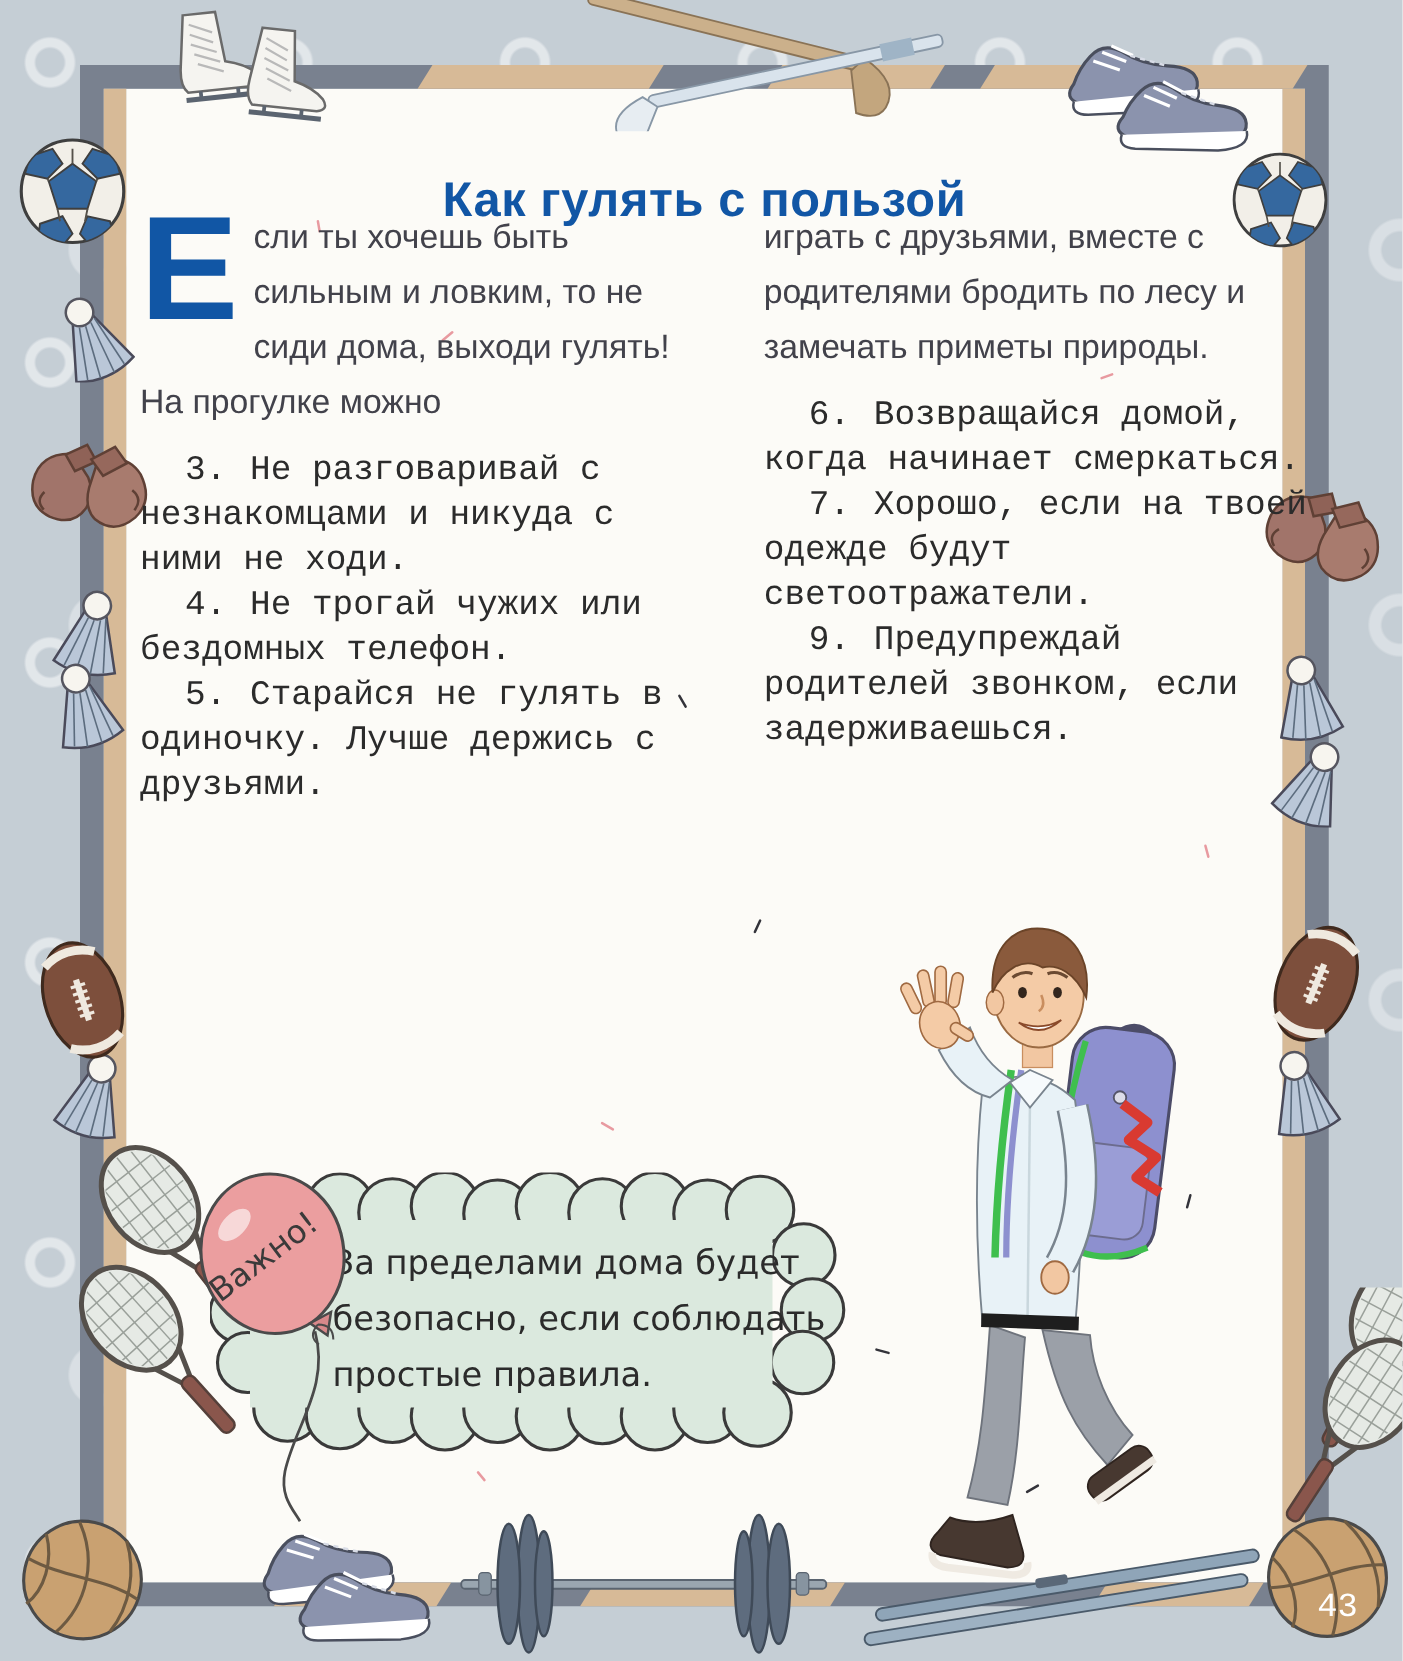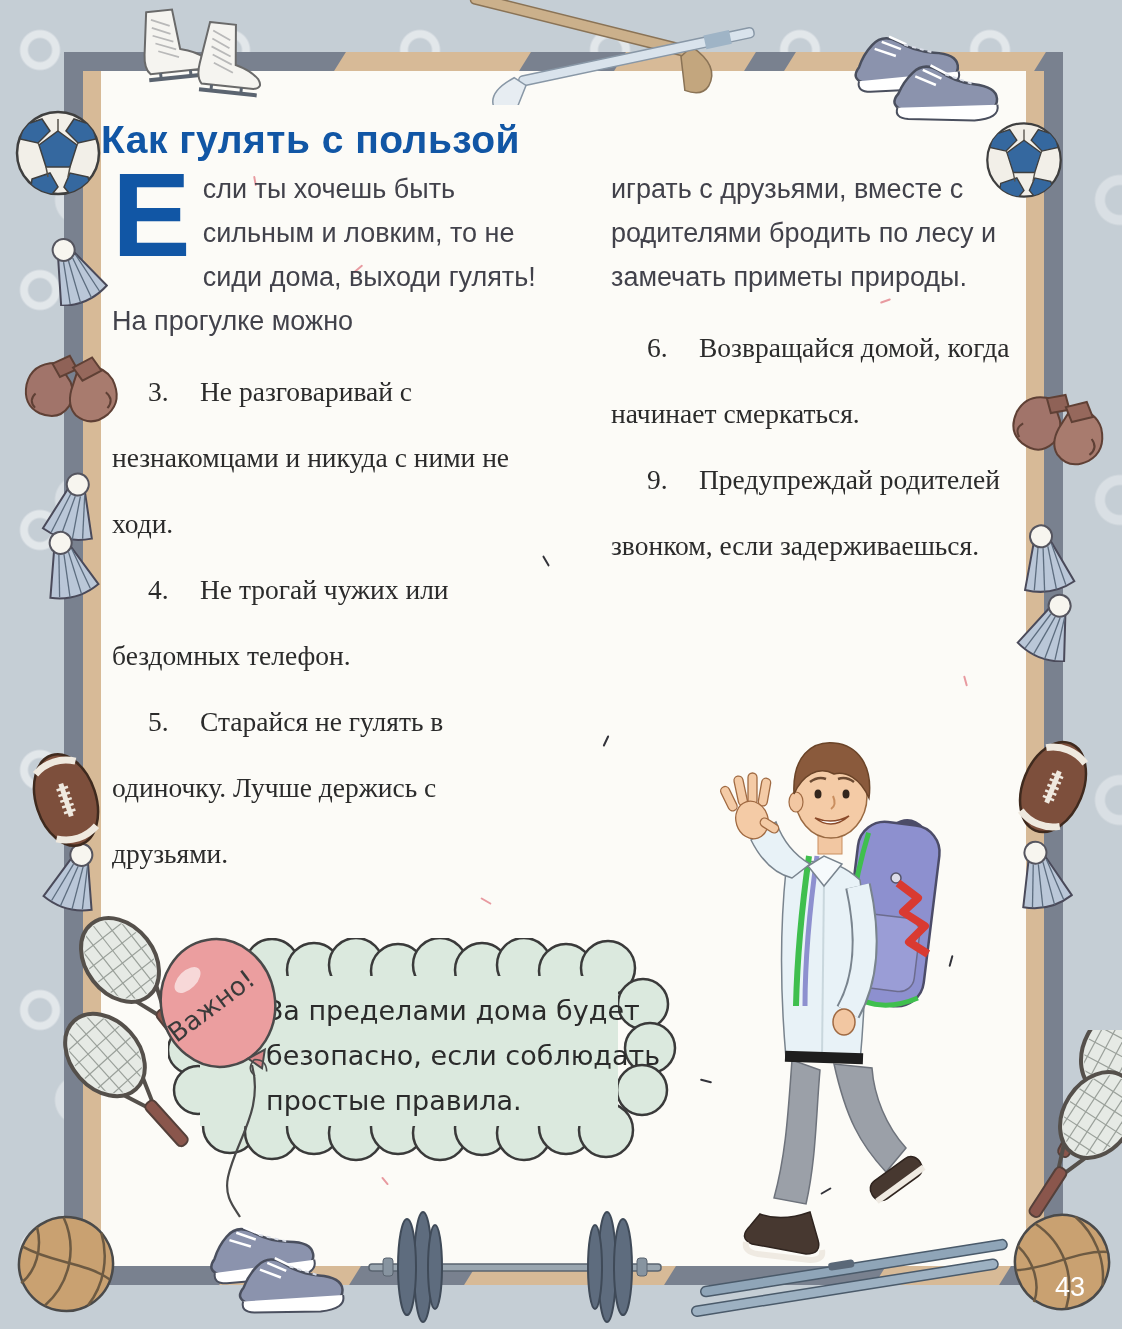--- a/index.html
+++ b/index.html
@@ -16,46 +16,46 @@
       radial-gradient(circle at 80px 200px, rgba(255,255,255,0) 14px, rgba(255,255,255,.35) 16px, rgba(255,255,255,.35) 24px, rgba(255,255,255,0) 26px);
     background-size:190px 240px,170px 210px,260px 300px;
   }
   
   .frame-slate{position:absolute;left:64px;top:52px;width:999px;height:1233px;border:19px solid #79818f;box-sizing:border-box;z-index:2;}
   .tan-strip{position:absolute;top:71px;width:18px;height:1195px;background:#d7ba97;z-index:2;}
   .content-bg{position:absolute;left:101px;top:71px;width:925px;height:1195px;background:#fcfbf7;z-index:1;}
   .seg{position:absolute;height:19px;background:#d7ba97;transform:skewX(-32deg);z-index:3;}
   
   .title{
-    position:absolute;left:101px;top:92px;width:925px;text-align:left;z-index:5;
+    position:absolute;left:101px;top:113px;width:925px;text-align:center;z-index:5;
     font-size:39px;font-weight:bold;color:#1156a5;letter-spacing:.5px;
   }
   .col{position:absolute;top:167px;width:442px;z-index:5;}
   .col.left{left:112px;}
   .col.right{left:575px;margin-left:36px;}
   .intro{font-size:27px;line-height:44px;color:#42424b;margin:0 0 16px 0;}
   .dropcap{
     float:left;font-size:118px;line-height:84px;height:88px;font-weight:bold;
     color:#1156a5;margin:6px 12px 0 0;
   }
-  .item{font-size:27.5px;line-height:66px;color:#2b2b2b;margin:0;text-indent:36px;
-    font-family:Liberation Serif, serif;}
+  .item{font-size:27.5px;line-height:36px;color:#2b2b2b;margin:0;text-indent:36px;
+    font-family:Liberation Mono, monospace;}
   .item .num{display:inline-block;min-width:52px;text-indent:0;}
   
   .cloud-svg{position:absolute;left:168px;top:938px;z-index:5;}
   .cloud-text{position:absolute;left:266px;top:988px;width:400px;z-index:6;
     font-size:27px;line-height:45px;color:#2b2b2b;font-family:"DejaVu Sans", sans-serif;}
   .balloon-svg{position:absolute;left:140px;top:925px;z-index:6;}
   .balloon-label{position:absolute;left:158px;top:982px;width:130px;z-index:7;
     font-size:26px;color:#3a3a3a;font-family:"DejaVu Sans", sans-serif;
     transform:rotate(-37deg);}
   
   .dec{position:absolute;z-index:4;}
   .page-num{position:absolute;left:1040px;top:1272px;width:60px;text-align:center;z-index:7;
-    color:#ffffff;font-size:27px;font-family:Liberation Sans, sans-serif;}
+    color:#ffffff;font-size:27px;font-family:Liberation Mono, monospace;}
   .speck{position:absolute;z-index:4;border-radius:2px;}
 </style>
 </head>
 <body>
 
 <div class="bg-rings"></div>
 
 <svg width="0" height="0" style="position:absolute">
   <defs>
     <clipPath id="ballclip">
@@ -172,20 +172,21 @@
 <div class="col left">
   <p class="intro"><span class="dropcap">Е</span><span>сли ты хочешь быть сильным и ловким, то не сиди дома, выходи гулять! На прогулке можно</span></p>
   <p class="item"><span class="num">3.</span><span>Не разговаривай с незнакомцами и никуда с ними не ходи.</span></p>
   <p class="item"><span class="num">4.</span><span>Не трогай чужих или бездомных телефон.</span></p>
   <p class="item"><span class="num">5.</span><span>Старайся не гулять в одиночку. Лучше держись с друзьями.</span></p>
 </div>
 
 <div class="col right">
   <p class="intro">играть с друзьями, вместе с родителями бродить по лесу и замечать приметы природы.</p>
   <p class="item"><span class="num">6.</span><span>Возвращайся домой, когда начинает смеркаться.</span></p>
+  <p class="item"><span class="num">7.</span><span>Хорошо, если на твоей одежде будут светоотражатели.</span></p>
   <p class="item"><span class="num">9.</span><span>Предупреждай родителей звонком, если задерживаешься.</span></p>
 </div>
 
 <svg class="cloud-svg" width="512" height="228" viewBox="0 0 512 228">
   <g fill="#dbe9de" stroke="#3a3a3a" stroke-width="2.5">
     <circle cx="62" cy="34" r="27"></circle>
       <circle cx="104" cy="28" r="27"></circle>
       <circle cx="146" cy="32" r="27"></circle>
     <circle cx="188" cy="27" r="27"></circle>
       <circle cx="230" cy="33" r="27"></circle>

